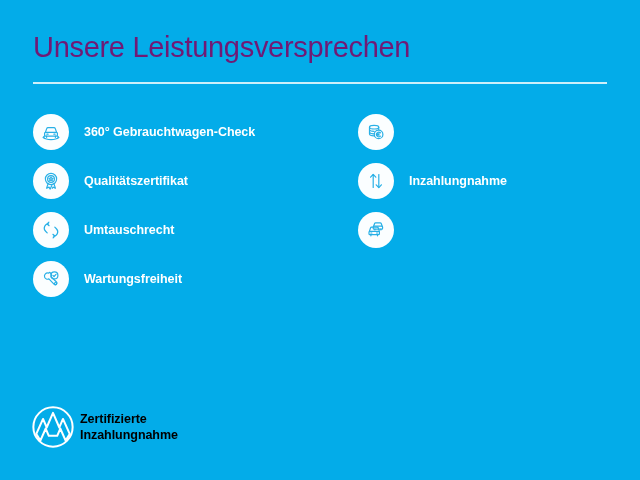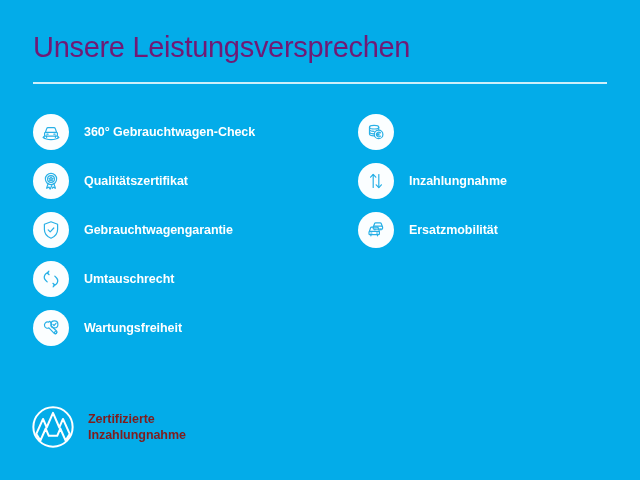--- a/index.html
+++ b/index.html
@@ -96,22 +96,22 @@
     top: 404px;
     display: flex;
     align-items: center;
   }
   .vw-logo {
     width: 46px;
     height: 46px;
     min-width: 46px;
   }
   .brand-text {
-    margin-left: 12px;
-    color: #7f1d1d;
+    margin-left: 4px;
+    color: #000000;
     font-size: 12.5px;
     font-weight: bold;
     line-height: 16px;
     letter-spacing: -0.05px;
   }
   .brand-text div { white-space: nowrap; }
 </style>
 </head>
 <body>
 
@@ -146,29 +146,20 @@
             <circle cx="12" cy="10" r="5.6"></circle>
             <circle cx="12" cy="10" r="3.4"></circle>
             <path d="M12 7.9l.6 1.3 1.4.2-1 1 .25 1.4-1.25-.7-1.25.7.25-1.4-1-1 1.4-.2z"></path>
             <path d="M9.1 14.6 7.6 19.3l2.4-1.2 1.2 2 1.6-3.6"></path>
             <path d="M14.9 14.6l1.5 4.7-2.4-1.2-.7 1.2"></path>
           </svg>
         </span>
         <span class="feature-label">Qualitätszertifikat</span>
       </div>
 
-      <div class="feature">
-        <span class="badge">
-          <svg width="24" height="24" viewBox="0 0 24 24" fill="none" stroke="#29b0e6" stroke-width="1.2" stroke-linecap="round" stroke-linejoin="round">
-            <path d="M12 3.8 5.4 6.2v5.2c0 4 2.8 7.2 6.6 8.8 3.8-1.6 6.6-4.8 6.6-8.8V6.2z"></path>
-            <path d="M9.2 11.8l2 2 3.6-3.8"></path>
-          </svg>
-        </span>
-        <span class="feature-label">Gebrauchtwagengarantie</span>
-      </div>
 
       <div class="feature">
         <span class="badge">
           <svg width="24" height="24" viewBox="0 0 24 24" fill="none" stroke="#29b0e6" stroke-width="1.2" stroke-linecap="round" stroke-linejoin="round">
             <path d="M9.6 5.9a4.3 4.3 0 0 0-3 7.4l1.6 1.6"></path>
             <path d="M9.9 4.1 8.1 6l2 1.7"></path>
             <path d="M14.4 18.1a4.3 4.3 0 0 0 3-7.4l-1.6-1.6"></path>
             <path d="M14.1 19.9 15.9 18l-2-1.7"></path>
           </svg>
         </span>
@@ -225,21 +216,20 @@
           <svg width="24" height="24" viewBox="0 0 24 24" fill="none" stroke="#29b0e6" stroke-width="1.2" stroke-linecap="round" stroke-linejoin="round">
             <path d="M9.6 8.2 10.6 5.5a1.1 1.1 0 0 1 1-.7h4.6a1.1 1.1 0 0 1 1 .7l1 2.7"></path>
             <rect x="9.2" y="8.1" width="9.4" height="3" rx="0.9"></rect>
             <path d="M10.9 11.1v.9M16.9 11.1v.9"></path>
             <path d="M5.4 13.4 6.5 10a1.2 1.2 0 0 1 1.1-.8h5.6a1.2 1.2 0 0 1 1.1.8l1.1 3.4"></path>
             <rect x="5" y="13.3" width="10.4" height="3.4" rx="1"></rect>
             <path d="M6.9 16.7v1.1M13.5 16.7v1.1"></path>
             <path d="M6.8 15h1.1M12.5 15h1.1"></path>
           </svg>
         </span>
-        <span class="feature-label">Ersatzmobilität</span>
       </div>
 
     </div>
   </div>
 
   <div class="brand">
     <span class="vw-logo">
       <svg width="46" height="46" viewBox="0 0 48 48" fill="none" stroke="#ffffff" stroke-width="2.1" stroke-linecap="round" stroke-linejoin="round">
         <circle cx="24" cy="24" r="20.5"></circle>
         <path d="M24 9.2 30.6 24.5 34.4 15.6 41.4 31.2 37.2 38.2 31.6 25.6 28.4 33.2 24 33.2 19.6 33.2 16.4 25.6 10.8 38.2 6.6 31.2 13.6 15.6 17.4 24.5z"></path>

